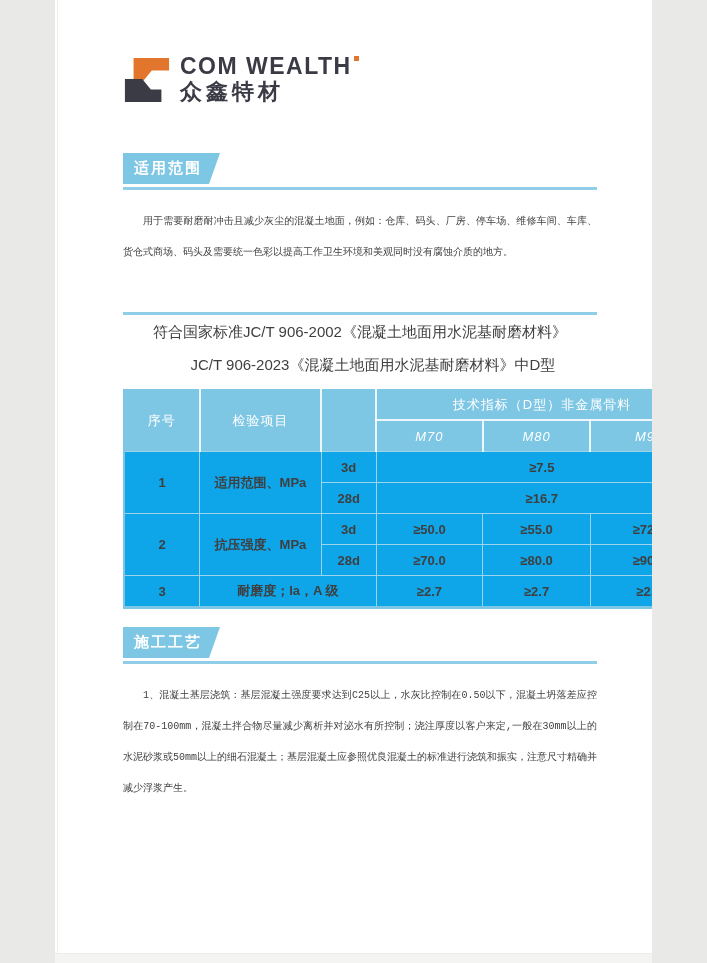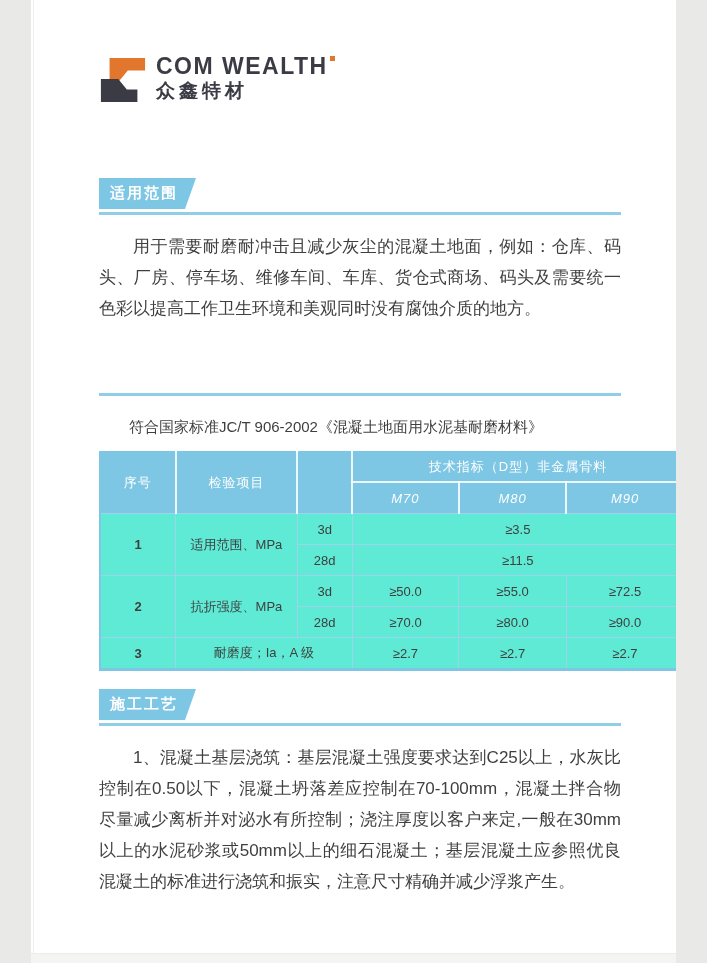--- a/index.html
+++ b/index.html
@@ -5,70 +5,70 @@
   :root{
     --accent-blue:#7dc6e4;
     --table-border:#9ed3ec;
     --brand-orange:#e2762c;
     --brand-dark:#3b3b45;
     --text-dark:#3f3f3f;
   }
   html,body{margin:0;padding:0;background:#e9e9e7;}
   .page{
     position:relative;
-    width:645px;height:963px;
+    width:597px;height:963px;
     background:#ffffff;
     margin:0 auto;
     overflow:hidden;
     font-family:"Liberation Sans","DejaVu Sans",sans-serif;
     color:var(--text-dark);
   }
   .page-left-edge{position:absolute;left:2px;top:0;bottom:0;width:1px;background:#efedea;}
   .page-bottom-strip{position:absolute;left:0;right:0;bottom:0;height:9px;background:#f4f4f2;border-top:1px solid #ececea;}
   .content{padding:0 55px 0 68px;}
 
   
   .logo-row{display:flex;align-items:flex-start;margin:55px 0 0 68px;height:54px;}
   .logo-mark{width:48px;height:50px;flex:0 0 auto;}
   .logo-text{margin-left:9px;line-height:1;}
   .brand{font-size:23px;font-weight:bold;color:var(--brand-dark);letter-spacing:1.5px;white-space:nowrap;}
   .brand-accent{display:inline-block;width:5px;height:5px;background:var(--brand-orange);margin-left:2px;vertical-align:top;margin-top:1px;}
-  .brand-cn{font-size:19px;font-weight:bold;color:var(--brand-dark);letter-spacing:4px;margin-top:3px;}
+  .brand-cn{font-size:22px;font-weight:bold;color:var(--brand-dark);letter-spacing:4px;margin-top:3px;}
 
   
-  .section-head{margin-top:69px;}
+  .section-head{margin-top:44px;}
   .badge{
     display:inline-block;
     background:var(--accent-blue);
     color:#fff;
     font-size:15px;font-weight:bold;letter-spacing:2px;
     padding:6px 18px 6px 11px;
     clip-path:polygon(0 0,100% 0,calc(100% - 11px) 100%,0 100%);
   }
   .rule{height:3px;background:var(--accent-blue);opacity:.85;margin-top:3px;}
 
   
   .para{
-    font-size:17px;line-height:31px;color:var(--text-dark);
-    text-indent:2em;text-align:justify;margin:16px 0 0 0;
+    font-size:10px;line-height:31px;color:var(--text-dark);
+    text-indent:2em;text-align:justify;margin:16px 0 0 0;font-family:Liberation Mono, monospace;
   }
   .std-line{font-size:15px;line-height:33px;color:var(--text-dark);margin:0;}
-  .std-line.first{text-indent:2em;margin-top:14px;}
+  .std-line.first{text-indent:2em;}
   .std-line.second{text-indent:4.5em;}
 
   
   table.spec{border-collapse:collapse;width:586px;margin-top:8px;
     border:2px solid var(--accent-blue);border-bottom-width:3px;}
   table.spec th,table.spec td{padding:0;text-align:center;vertical-align:middle;font-size:13px;}
   th.h{background:var(--accent-blue);color:#fff;font-weight:normal;letter-spacing:1px;}
   tr.hrow1 th{height:28px;}
   tr.hrow2 th{height:30px;font-style:italic;}
   th.sep-r{border-right:2px solid rgba(255,255,255,.85);}
   th.sep-b{border-bottom:2px solid rgba(255,255,255,.85);}
-  table.spec td{border:1px solid var(--table-border);color:var(--text-dark);background:#5eead4;height:30px;}
+  table.spec td{border:1px solid var(--table-border);color:var(--text-dark);background:#0ea5e9;height:30px;font-weight:bold;}
   td.no{font-weight:bold;}
 </style>
 </head>
 <body>
 
 <div class="page">
   <div class="page-left-edge"></div>
 
   <div class="logo-row">
     <svg class="logo-mark" viewBox="0 0 100 100" aria-hidden="true">
@@ -86,20 +86,21 @@
     <div class="section-head">
       <span class="badge">适用范围</span>
       <div class="rule"></div>
     </div>
     <p class="para">用于需要耐磨耐冲击且减少灰尘的混凝土地面，例如：仓库、码头、厂房、停车场、维修车间、车库、货仓式商场、码头及需要统一色彩以提高工作卫生环境和美观同时没有腐蚀介质的地方。</p>
 
     <div class="section-head">
       <div class="rule"></div>
     </div>
     <p class="std-line first">符合国家标准JC/T 906-2002《混凝土地面用水泥基耐磨材料》</p>
+    <p class="std-line second">JC/T 906-2023《混凝土地面用水泥基耐磨材料》中D型</p>
 
     <table class="spec">
       <colgroup>
         <col style="width:76px">
           <col style="width:122px">
           <col style="width:55px">
         <col style="width:107px">
           <col style="width:108px">
           <col style="width:118px">
       </colgroup>
@@ -112,29 +113,29 @@
       </tr>
       <tr class="hrow2">
         <th class="h sep-r">M70</th>
         <th class="h sep-r">M80</th>
         <th class="h">M90</th>
       </tr>
       <tr>
         <td class="no" rowspan="2">1</td>
         <td rowspan="2">适用范围、MPa</td>
         <td>3d</td>
-        <td colspan="3">≥3.5</td>
+        <td colspan="3">≥7.5</td>
       </tr>
       <tr>
         <td>28d</td>
-        <td colspan="3">≥11.5</td>
+        <td colspan="3">≥16.7</td>
       </tr>
       <tr>
         <td class="no" rowspan="2">2</td>
-        <td rowspan="2">抗折强度、MPa</td>
+        <td rowspan="2">抗压强度、MPa</td>
         <td>3d</td>
         <td>≥50.0</td>
         <td>≥55.0</td>
         <td>≥72.5</td>
       </tr>
       <tr>
         <td>28d</td>
         <td>≥70.0</td>
         <td>≥80.0</td>
         <td>≥90.0</td>

